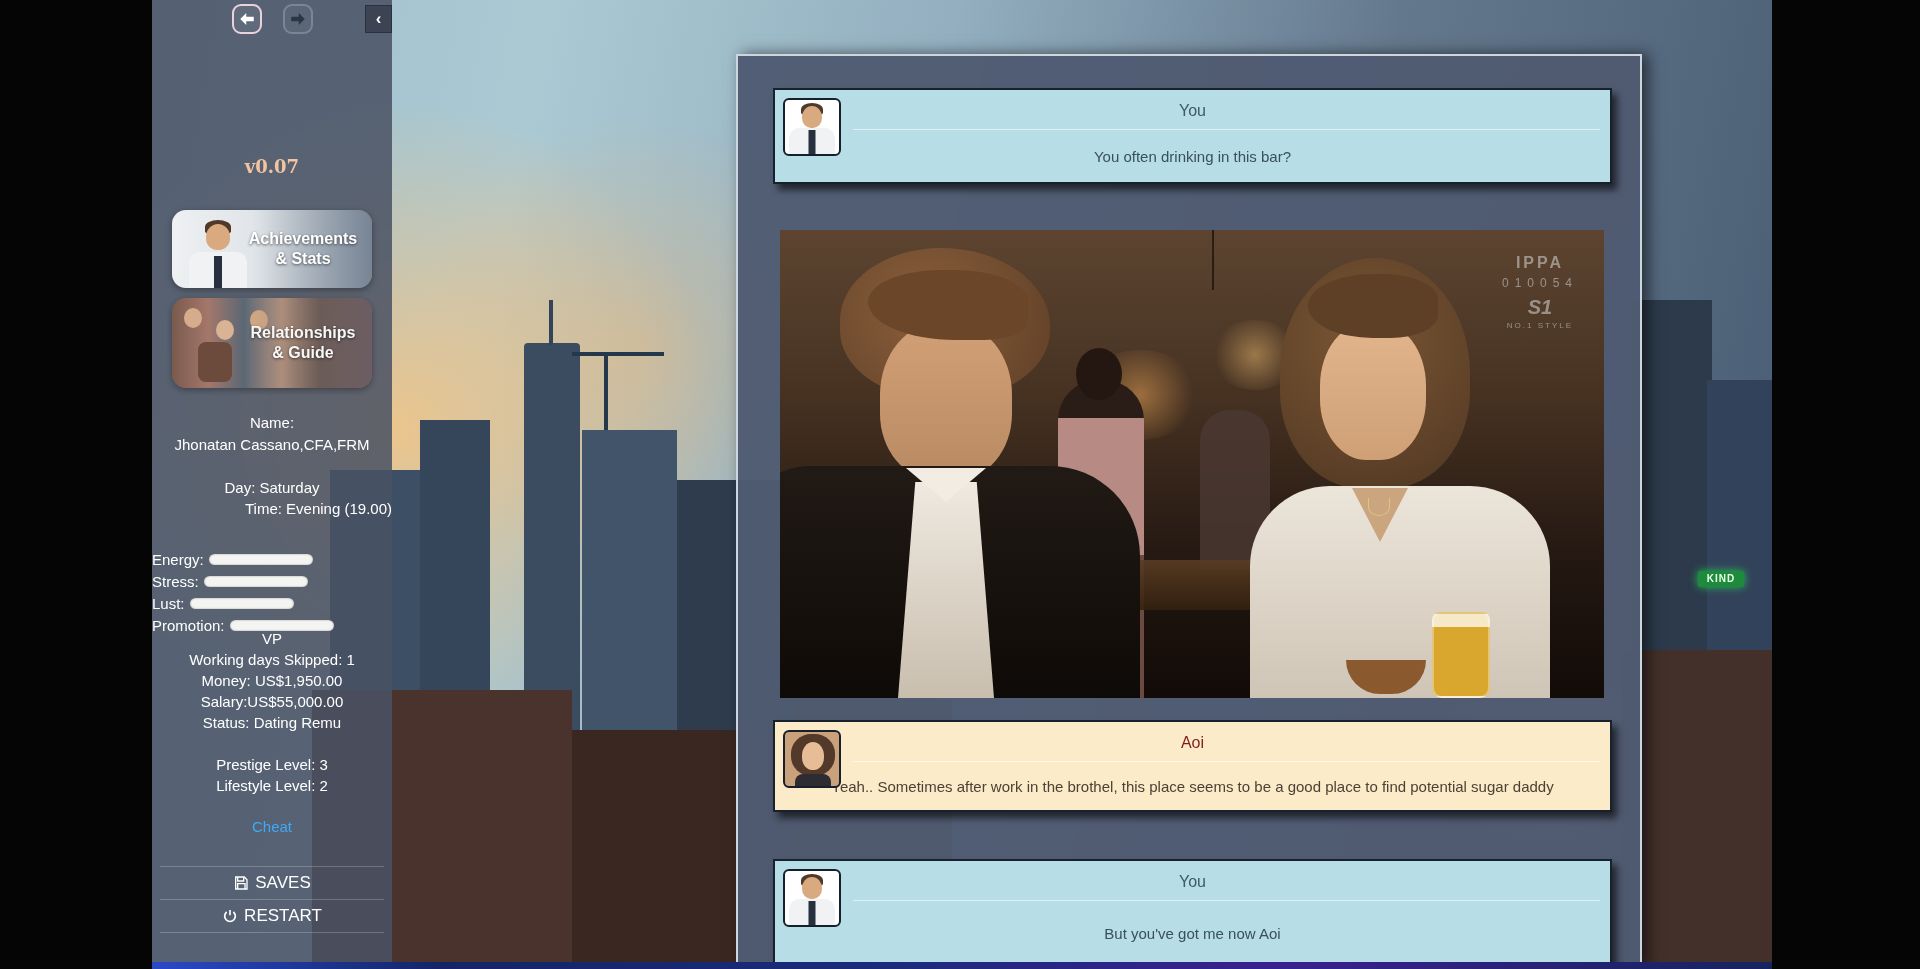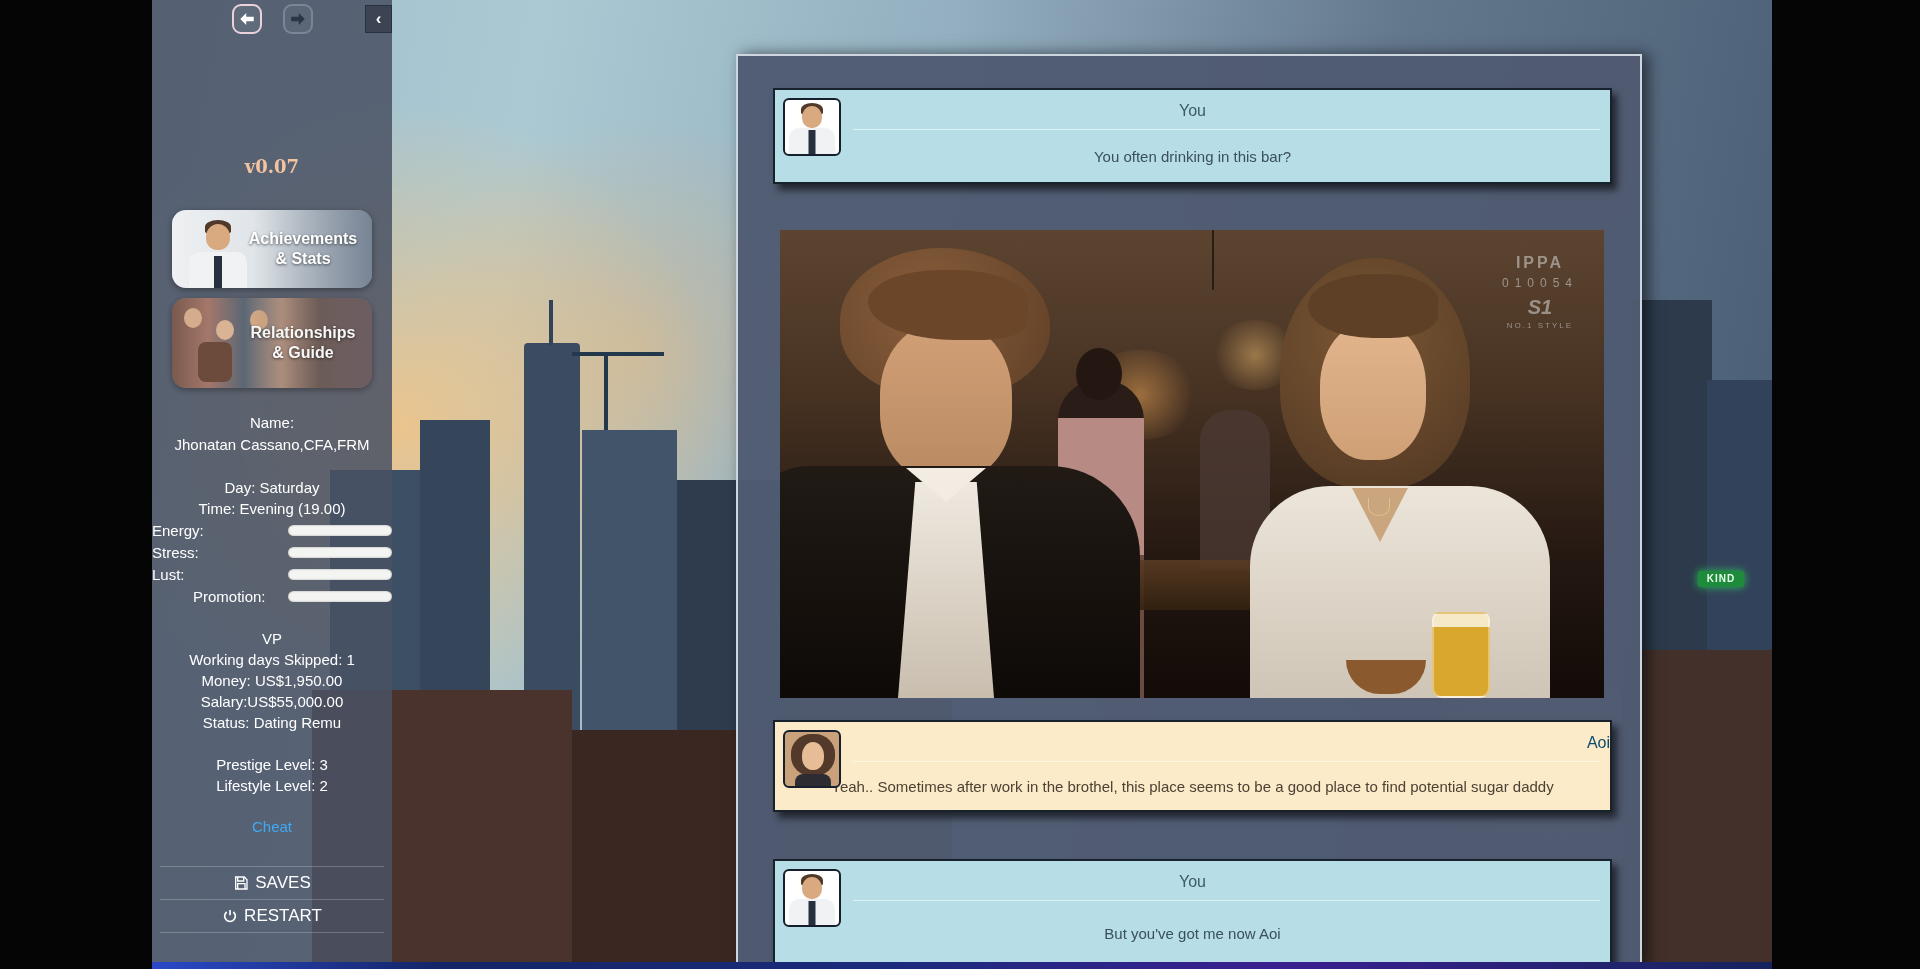--- a/index.html
+++ b/index.html
@@ -54,42 +54,42 @@
     color:#fff; font-weight:bold; font-size:16px; line-height:20px; text-shadow:0 1px 3px rgba(0,0,0,.6); }
   .menu-shade { position:absolute; inset:0; background:linear-gradient(90deg,rgba(60,70,90,0) 40%,rgba(60,70,90,.45) 100%); }
 
   .man-fig { position:absolute; }
   .fig-head { position:absolute; left:50%; transform:translateX(-50%); background:#d9a97f; border-radius:50% 50% 45% 45%; }
   .fig-hair { position:absolute; left:50%; transform:translateX(-50%); background:#51392a; border-radius:50% 50% 20% 20%; }
   .fig-shirt { position:absolute; left:50%; transform:translateX(-50%); bottom:0; background:#f0f2f4; border-radius:10px 10px 0 0; }
   .fig-tie { position:absolute; left:50%; transform:translateX(-50%); background:#26303e; }
 
   .sb-text { position:absolute; width:100%; text-align:center; font-size:15px; color:#fff; }
-  .stat-row { position:absolute; width:100%; display:flex; align-items:center; justify-content:space-between; }
+  .stat-row { position:absolute; width:100%; display:flex; align-items:center; justify-content:flex-start;margin-top:29px; }
   .stat-label { font-size:15px; color:#fff; }
   .bar { width:104px; height:11px; margin-left:5px; background:#f4f4f2; border-radius:6px; overflow:hidden;
     box-shadow:inset 0 0 2px rgba(0,0,0,.4); }
   .bar-fill { height:100%; background:linear-gradient(180deg,#49a449,#2a7d2a); border-radius:6px; }
   .cheat { position:absolute; width:100%; text-align:center; font-size:15px; color:#3fa9f5; cursor:pointer; }
   .sb-divider { position:absolute; left:8px; right:8px; height:1px; background:rgba(255,255,255,.22); }
   .sb-btn { position:absolute; width:100%; height:26px; display:flex; align-items:center; justify-content:center;
     gap:6px; color:#fff; font-size:17px; cursor:pointer; }
   .sb-btn svg { display:block; }
 
   
   #chat-panel { position:absolute; left:584px; top:54px; width:906px; height:915px;
     background:rgba(80,91,114,.97); border:2px solid #cdd6df; box-shadow:6px 0 14px rgba(0,0,0,.55);
     z-index:30; overflow:hidden; }
   .msg-card { position:absolute; left:35px; width:839px; border:2px solid #18222d;
     box-shadow:5px 6px 7px rgba(0,0,0,.6); display:flex; flex-direction:column; }
   .msg-you { background:#b7dde6; }
   .msg-aoi { background:#fcebc9; }
   .msg-name { padding-top:12px; text-align:center; font-size:16px; }
   .msg-you .msg-name { color:#3d5a69; }
-  .msg-aoi .msg-name { color:#0c4a6e;text-align:right; }
+  .msg-aoi .msg-name { color:#7f1d1d; }
   .msg-divider { height:1px; margin:9px 10px 0 78px; background:rgba(255,255,255,.55); }
   .msg-text { flex:1; display:flex; align-items:center; justify-content:center;
     font-size:15px; padding:4px 90px; text-align:center; }
   .msg-you .msg-text { color:#39505e; }
   .msg-aoi .msg-text { color:#4c4134; }
   .avatar { position:absolute; left:8px; top:8px; width:58px; height:58px; background:#fff;
     border:2px solid #16202c; border-radius:6px; overflow:hidden; }
   .avatar-aoi { background:#c9a27c; }
   .aoi-hair { position:absolute; left:6px; top:2px; width:44px; height:42px; background:#53392a; border-radius:46%; }
   .aoi-face { position:absolute; left:17px; top:10px; width:22px; height:28px; background:#e6bd97; border-radius:50% 50% 45% 45%; }
@@ -174,35 +174,35 @@
       <div class="menu-label">
         <span>Relationships</span>
         <span>&amp; Guide</span>
       </div>
     </div>
 
     <div class="sb-text" style="top:414px;">Name:</div>
     <div class="sb-text" style="top:436px;">Jhonatan Cassano,CFA,FRM</div>
 
     <div class="sb-text" style="top:479px;">Day: Saturday</div>
-    <div class="sb-text" style="top:500px;">Time: Evening (19.00)</div>
+    <div class="sb-text" style="top:500px;text-align:right;">Time: Evening (19.00)</div>
 
     <div class="stat-row" style="top:522px;">
       <span class="stat-label">Energy:</span>
       <span class="bar"><span class="bar-fill" style="width: 78%;"></span></span>
     </div>
     <div class="stat-row" style="top:544px;">
       <span class="stat-label">Stress:</span>
       <span class="bar"><span class="bar-fill" style="width: 15%;"></span></span>
     </div>
     <div class="stat-row" style="top:566px;">
       <span class="stat-label">Lust:</span>
       <span class="bar"><span class="bar-fill" style="width: 66%;"></span></span>
     </div>
-    <div class="stat-row" style="top:588px;padding-left:41px;">
+    <div class="stat-row" style="top:588px;">
       <span class="stat-label">Promotion:</span>
       <span class="bar"><span class="bar-fill" style="width: 30%;"></span></span>
     </div>
 
     <div class="sb-text" style="top:630px;">VP</div>
     <div class="sb-text" style="top:651px;">Working days Skipped: 1</div>
     <div class="sb-text" style="top:672px;">Money: US$1,950.00</div>
     <div class="sb-text" style="top:693px;">Salary:US$55,000.00</div>
     <div class="sb-text" style="top:714px;">Status: Dating Remu</div>
 

